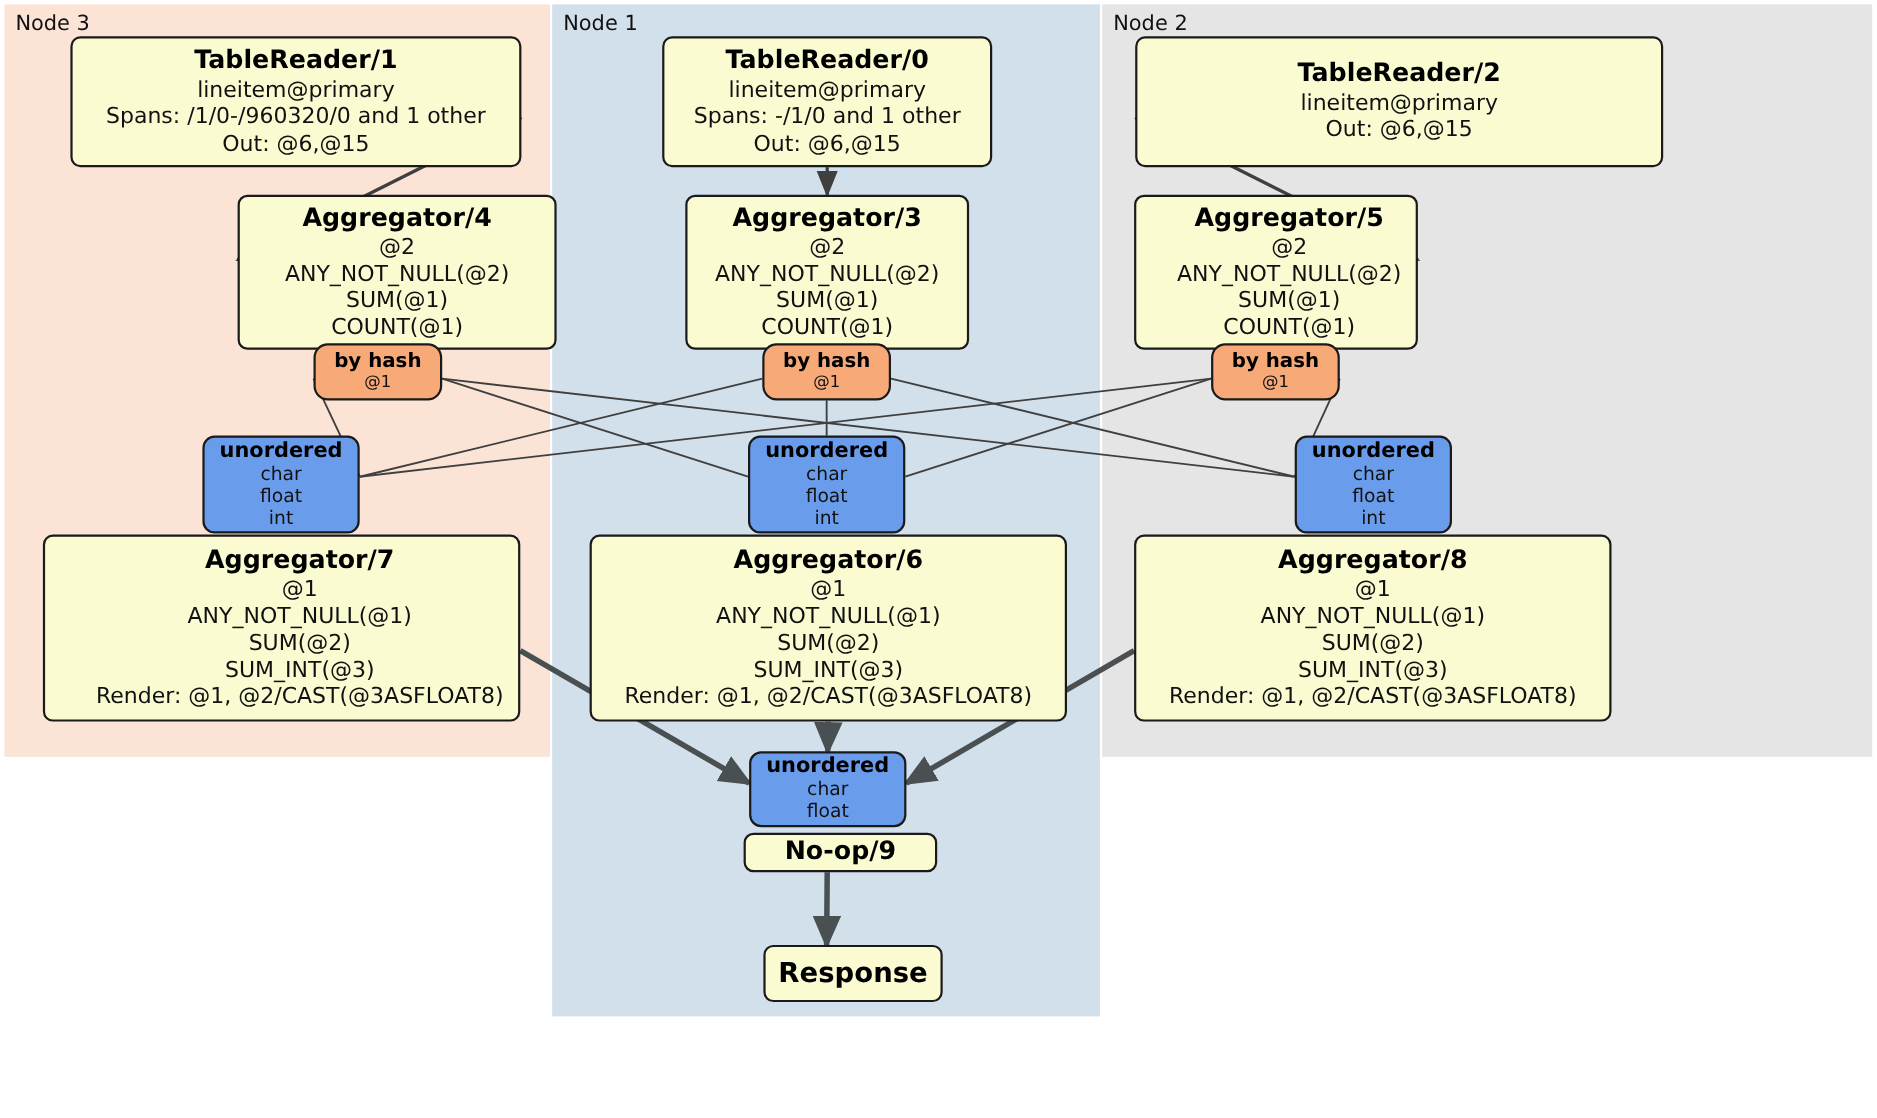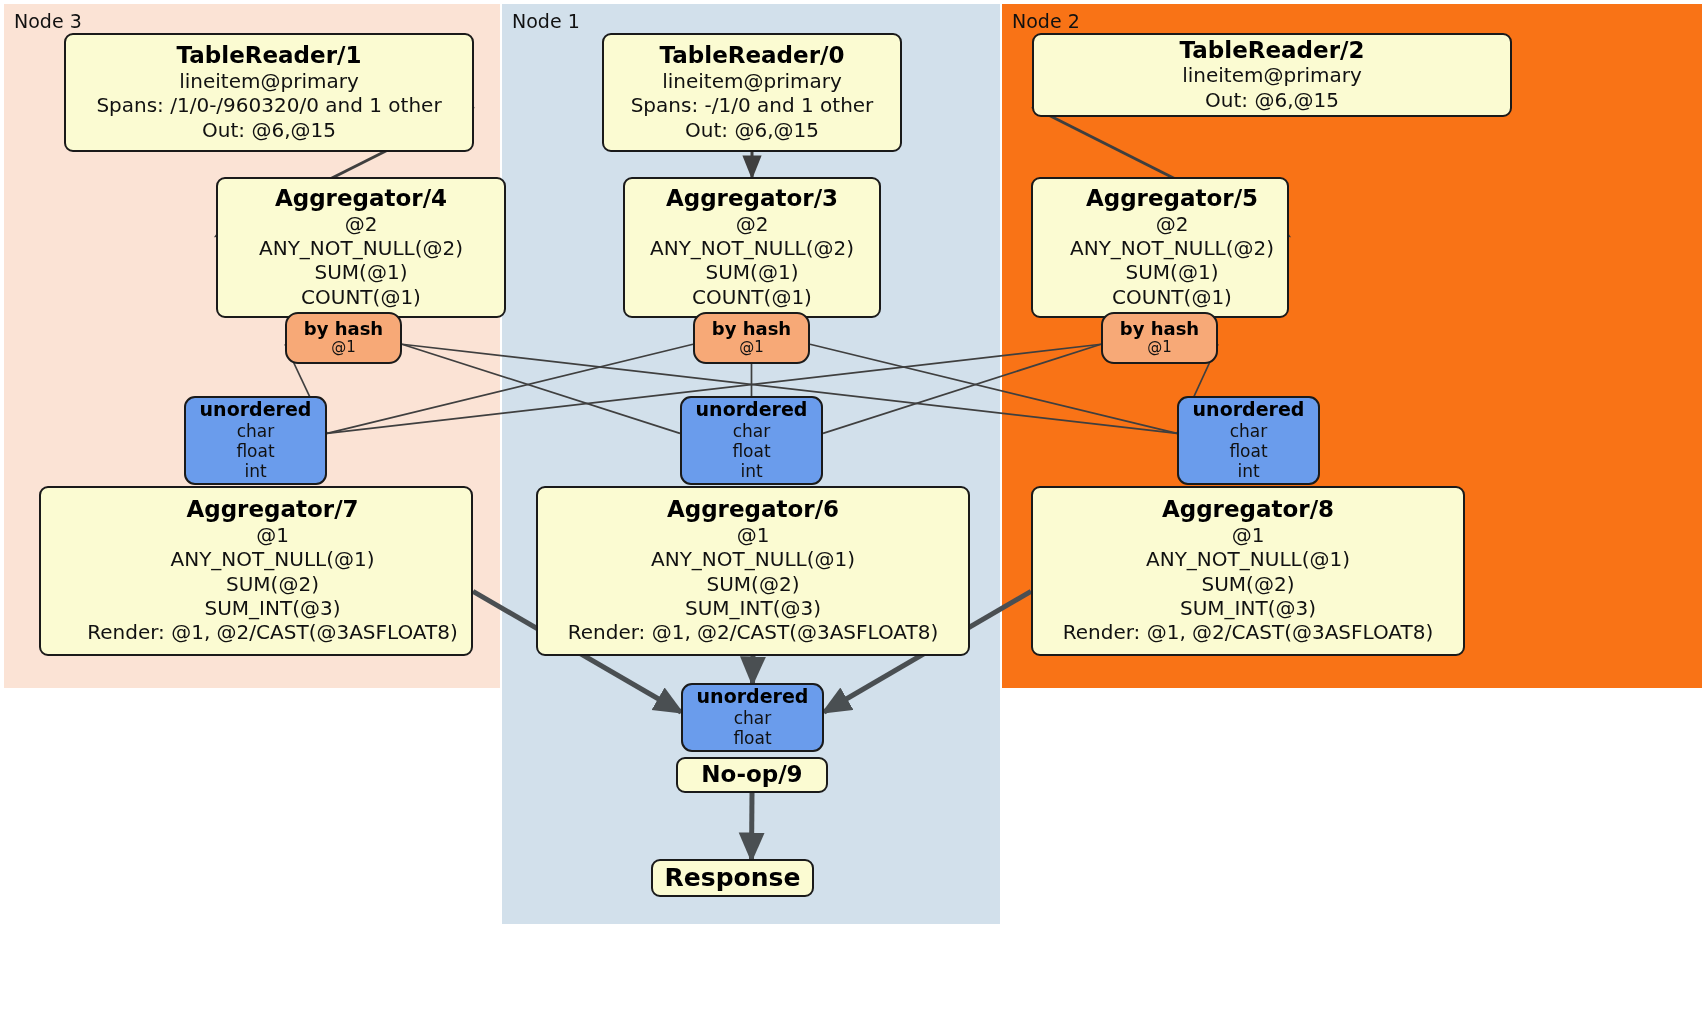--- a/index.html
+++ b/index.html
@@ -34,21 +34,21 @@
 <body>
 
 <div id="stage">
   <div id="panels">
       <div class="panel" style="left: 4px; top: 4px; width: 496px; height: 684px; background: rgb(251, 227, 213);">
         <div class="panel-label">Node 3</div>
       </div>
       <div class="panel" style="left: 502px; top: 4px; width: 498px; height: 920px; background: rgb(210, 224, 235);">
         <div class="panel-label">Node 1</div>
       </div>
-      <div class="panel" style="left: 1002px; top: 4px; width: 700px; height: 684px; background: #f97316;">
+      <div class="panel" style="left: 1002px; top: 4px; width: 700px; height: 684px; background: #e5e5e5;">
         <div class="panel-label">Node 2</div>
       </div>
     </div>
   <svg id="edges" viewBox="0 0 1706 1016">
     <defs>
       <marker id="arrowThin" markerWidth="9" markerHeight="9" refX="7.2" refY="3.2" orient="auto" markerUnits="strokeWidth">
         <path d="M0,0 L8,3.2 L0,6.4 z" fill="#3f3f3f"></path>
       </marker>
       <marker id="arrowThick" markerWidth="7" markerHeight="7" refX="5.3" refY="2.6" orient="auto" markerUnits="strokeWidth">
         <path d="M0,0 L6,2.6 L0,5.2 z" fill="#4a4f52"></path>
@@ -134,27 +134,27 @@
         <div class="line">ANY_NOT_NULL(@1)</div>
         <div class="line">SUM(@2)</div>
         <div class="line">SUM_INT(@3)</div>
         <div class="line">Render: @1, @2/CAST(@3ASFLOAT8)</div>
       </div>
       <div class="node router-unordered" style="left: 681px; top: 683px; width: 143px; height: 69px;">
         <div class="title">unordered</div>
         <div class="line">char</div>
         <div class="line">float</div>
       </div>
-      <div class="node proc noop" style="left: 676px; top: 757px; width: 152px; height: 36px;">
+      <div class="node proc noop" style="left: 676px; top: 757px; width: 176px; height: 36px;">
         <div class="title">No-op/9</div>
       </div>
-      <div class="node proc response" style="left: 651px; top: 859px; width: 163px; height: 38px;">
+      <div class="node proc response" style="left: 694px; top: 859px; width: 163px; height: 52px;">
         <div class="title">Response</div>
       </div>
-      <div class="node proc" style="left: 1032px; top: 33px; width: 480px; height: 84px;">
+      <div class="node proc" style="left: 1032px; top: 33px; width: 480px; height: 119px;">
         <div class="title">TableReader/2</div>
         <div class="line">lineitem@primary</div>
         <div class="line">Out: @6,@15</div>
       </div>
       <div class="node proc" style="left: 1031px; top: 177px; width: 258px; height: 141px; padding-left: 24px;">
         <div class="title">Aggregator/5</div>
         <div class="line">@2</div>
         <div class="line">ANY_NOT_NULL(@2)</div>
         <div class="line">SUM(@1)</div>
         <div class="line">COUNT(@1)</div>

